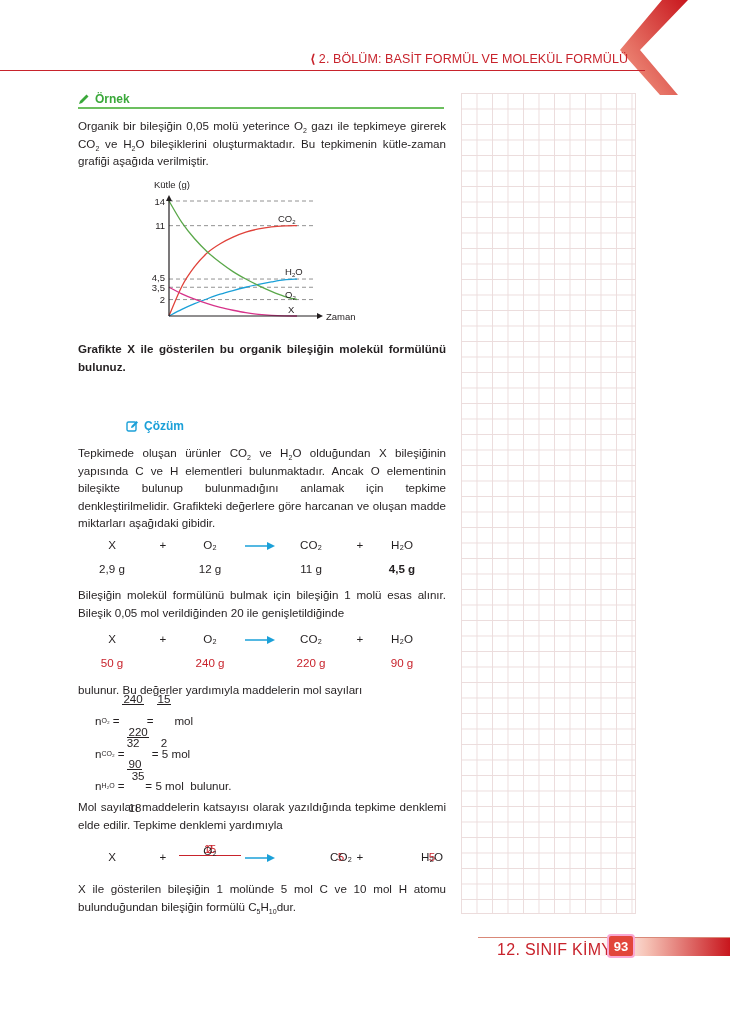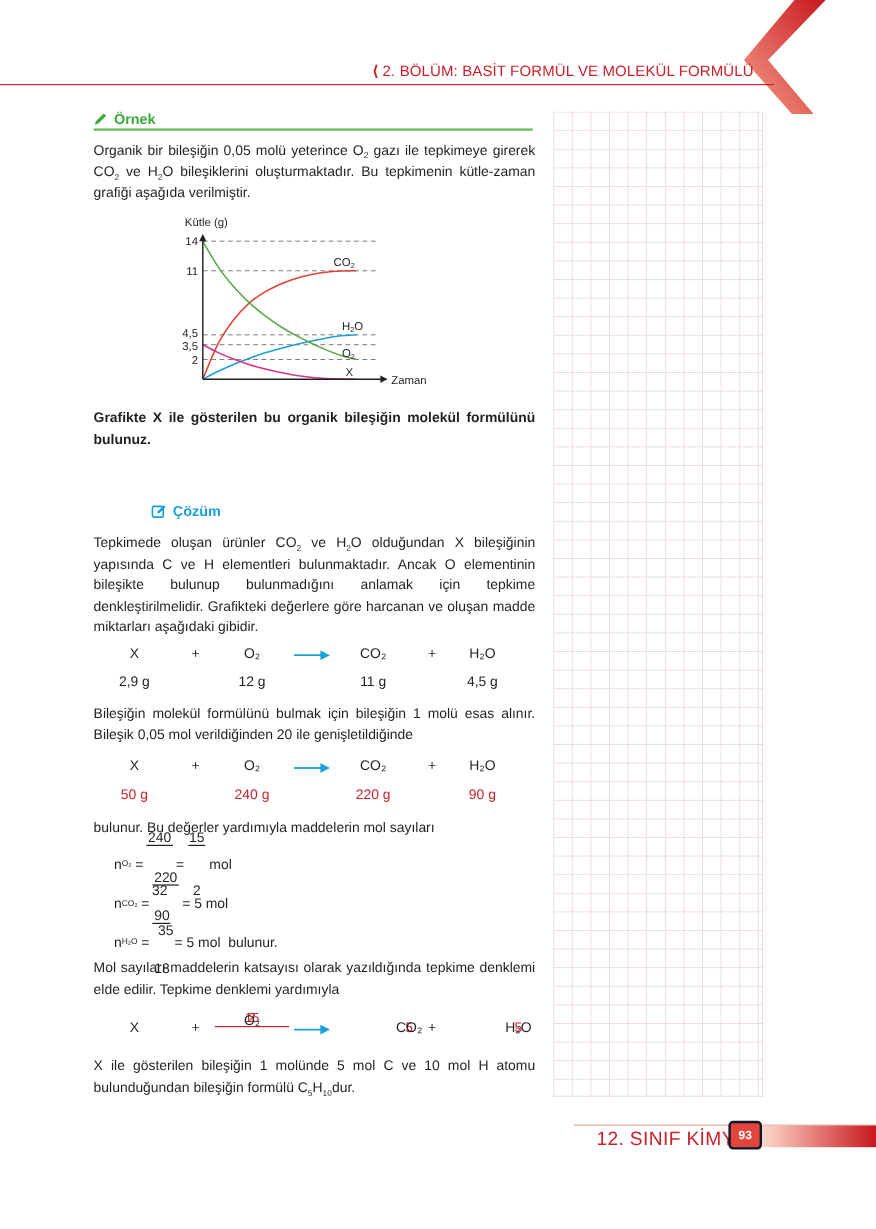--- a/index.html
+++ b/index.html
@@ -33,22 +33,22 @@
   .frac.red .num { border-bottom-color:#c8232c; }
   .nsub { font-size:7px; vertical-align:-4px; }
   
   .grid { left:461px; top:93px; width:174px; height:820px;
           background-image:linear-gradient(to right, #ecdcdc 1px, transparent 1px),
                            linear-gradient(to bottom, #ecdcdc 1px, transparent 1px);
           background-size:15.5px 15.5px; border-right:1px solid #ecdcdc; border-bottom:1px solid #ecdcdc; }
   
   .foot-bar { left:478px; top:937px; width:252px; height:20px; }
   .foot-text { left:497px; top:941px; font-size:16px; color:#c8232c; letter-spacing:0.3px; }
-  .page-num { left:607px; top:934px; width:28px; height:24px; background:#e2463b; border:2px solid #0f172a; border-radius:4px;
-              color:#fff; font-size:10px; font-weight:bold; display:flex; align-items:center; justify-content:center; box-sizing:border-box; }
+  .page-num { left:607px; top:934px; width:28px; height:24px; background:#e2463b; border:2px solid #f9a8d4; border-radius:4px;
+              color:#fff; font-size:13px; font-weight:bold; display:flex; align-items:center; justify-content:center; box-sizing:border-box; }
 </style>
 </head>
 <body>
 
 <svg class="abs chevron" viewBox="0 0 110 95">
   <defs>
     <linearGradient id="chg" x1="0" y1="1" x2="1" y2="0">
       <stop offset="0" stop-color="#f5a089"></stop>
       <stop offset="1" stop-color="#c8161d"></stop>
     </linearGradient>
@@ -118,21 +118,21 @@
       <polygon points="22,1 30,5 22,9" fill="#1ba0d8"></polygon>
     </svg>
   <span style="left:203px;">CO₂</span>
   <span style="left:252px;">+</span>
   <span style="left:294px;">H₂O</span>
 </div>
 <div class="eq-row" style="top:562px;">
   <span style="left:4px;">2,9 g</span>
   <span style="left:102px;">12 g</span>
   <span style="left:203px;">11 g</span>
-  <span style="left:294px;">4,5 g</span>
+  <span style="left:294px;font-weight:bold;">4,5 g</span>
 </div>
 
 <p class="txt" style="top:586px;">Bileşiğin molekül formülünü bulmak için bileşiğin 1 molü esas alınır. Bileşik 0,05 mol verildiğinden 20 ile genişletildiğinde</p>
 
 <div class="eq-row" style="top:632px;">
   <span style="left:4px;">X</span>
   <span style="left:55px;">+</span>
   <span style="left:102px;">O₂</span>
   <svg class="arrow" style="left:167px;" viewBox="0 0 30 10">
       <line x1="0" y1="5" x2="24" y2="5" stroke="#1ba0d8" stroke-width="1.5"></line>

